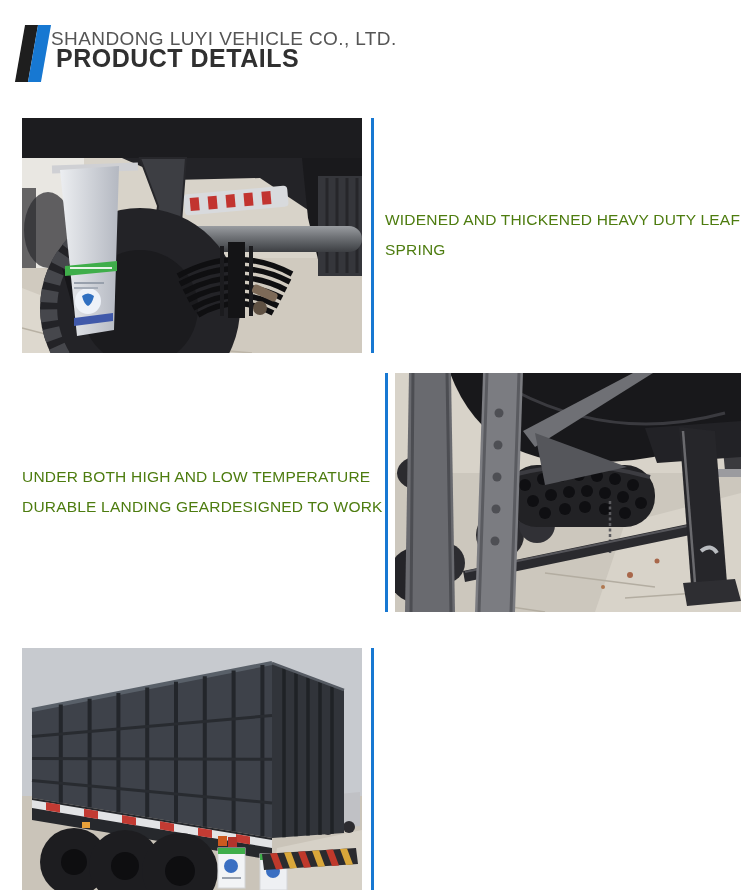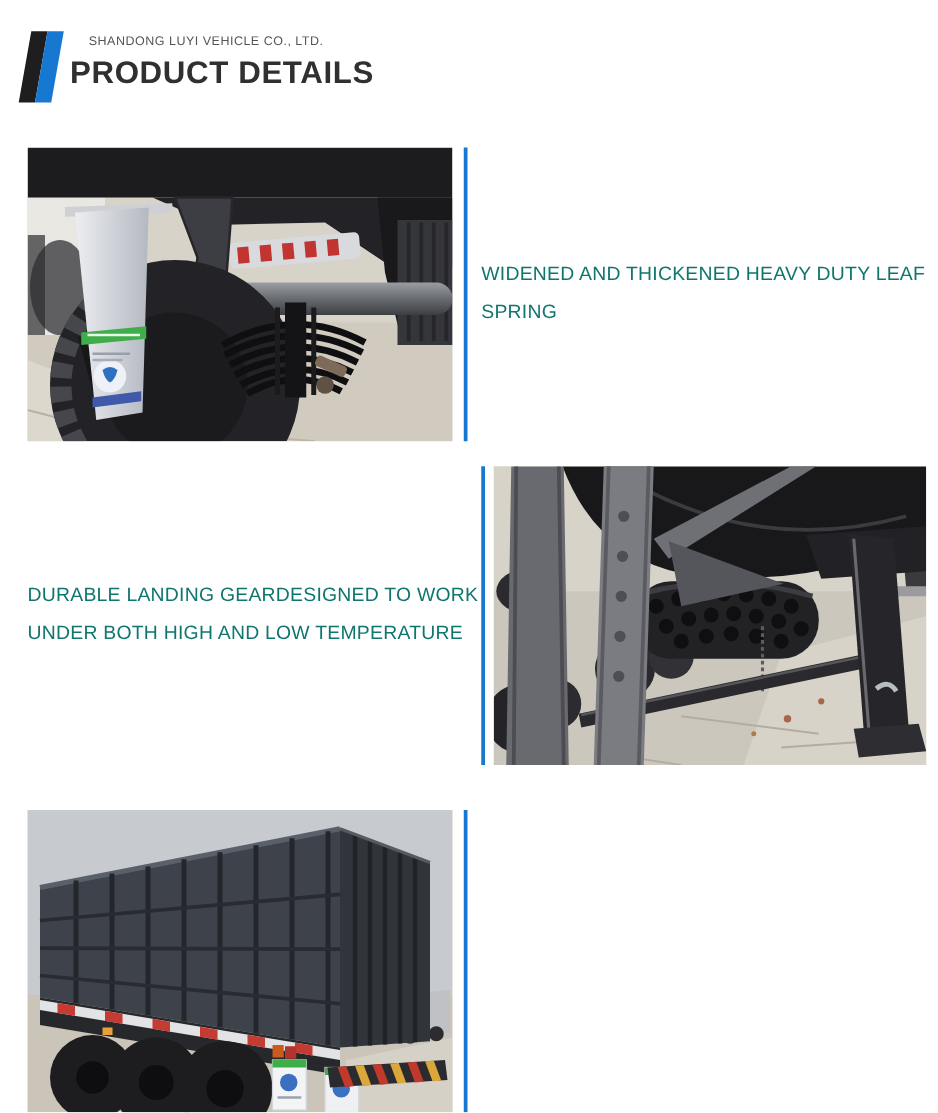--- a/index.html
+++ b/index.html
@@ -4,30 +4,30 @@
 <style>
   html,body{margin:0;padding:0;background:#fff;}
   .page{position:relative;width:750px;height:890px;background:#fff;overflow:hidden;
         font-family:"Liberation Sans","DejaVu Sans",sans-serif;}
 
   
   .logo{position:absolute;left:16px;top:25px;width:50px;height:57px;}
   .logo .bar{position:absolute;top:0;height:57px;transform:skewX(-10deg);}
   .logo .bar.black{left:4px;width:13px;background:#1e1e1e;}
   .logo .bar.blue{left:17px;width:13px;background:var(--accent,#1778d2);}
-  .company{position:absolute;left:71px;top:28px;font-size:10px;letter-spacing:.4px;
+  .company{position:absolute;left:51px;top:28px;font-size:19px;letter-spacing:.4px;
            color:#555;white-space:nowrap;}
   .title{position:absolute;left:56px;top:44px;font-size:25px;font-weight:bold;
          letter-spacing:.5px;color:#303030;white-space:nowrap;}
 
   
   .photo{position:absolute;overflow:hidden;background:#d8d3c9;}
   .photo svg{display:block;width:100%;height:100%;}
   .vline{position:absolute;width:2.5px;background:var(--accent,#1778d2);}
-  .caption{position:absolute;color:#0f766e;font-size:15.5px;letter-spacing:.2px;}
+  .caption{position:absolute;color:#4d7c0f;font-size:15.5px;letter-spacing:.2px;}
   .caption .ln{height:30px;line-height:30px;white-space:nowrap;}
 
   .s1-photo{left:22px;top:118px;width:340px;height:235px;}
   .s1-line {left:371px;top:118px;height:235px;}
   .s1-text {left:385px;top:205px;width:345px;}
 
   .s2-text {left:22px;top:462px;width:355px;}
   .s2-line {left:385px;top:373px;height:239px;}
   .s2-photo{left:395px;top:373px;width:346px;height:239px;}
 
@@ -128,22 +128,22 @@
       </g>
     </svg>
   </div>
   <div class="vline s1-line"></div>
   <div class="caption s1-text">
     <div class="ln">WIDENED AND THICKENED HEAVY DUTY LEAF</div>
     <div class="ln">SPRING</div>
   </div>
 
   <div class="caption s2-text">
+    <div class="ln">UNDER BOTH HIGH AND LOW TEMPERATURE</div>
     <div class="ln">DURABLE LANDING GEARDESIGNED TO WORK</div>
-    <div class="ln">UNDER BOTH HIGH AND LOW TEMPERATURE</div>
   </div>
   <div class="vline s2-line"></div>
   <div class="photo s2-photo">
     <svg viewBox="0 0 346 239" preserveAspectRatio="none">
 
       <rect x="0" y="100" width="346" height="139" fill="#ccc7bd"></rect>
       <polygon points="200,239 346,239 346,120 230,150" fill="#d8d3c9"></polygon>
       <path d="M150,200 L260,214 M230,225 L330,218 M90,230 L150,239" stroke="#b3ada1" stroke-width="1.5" fill="none"></path>
       <circle cx="235" cy="202" r="3" fill="#a8674a"></circle>
         <circle cx="262" cy="188" r="2.5" fill="#a8674a"></circle>

